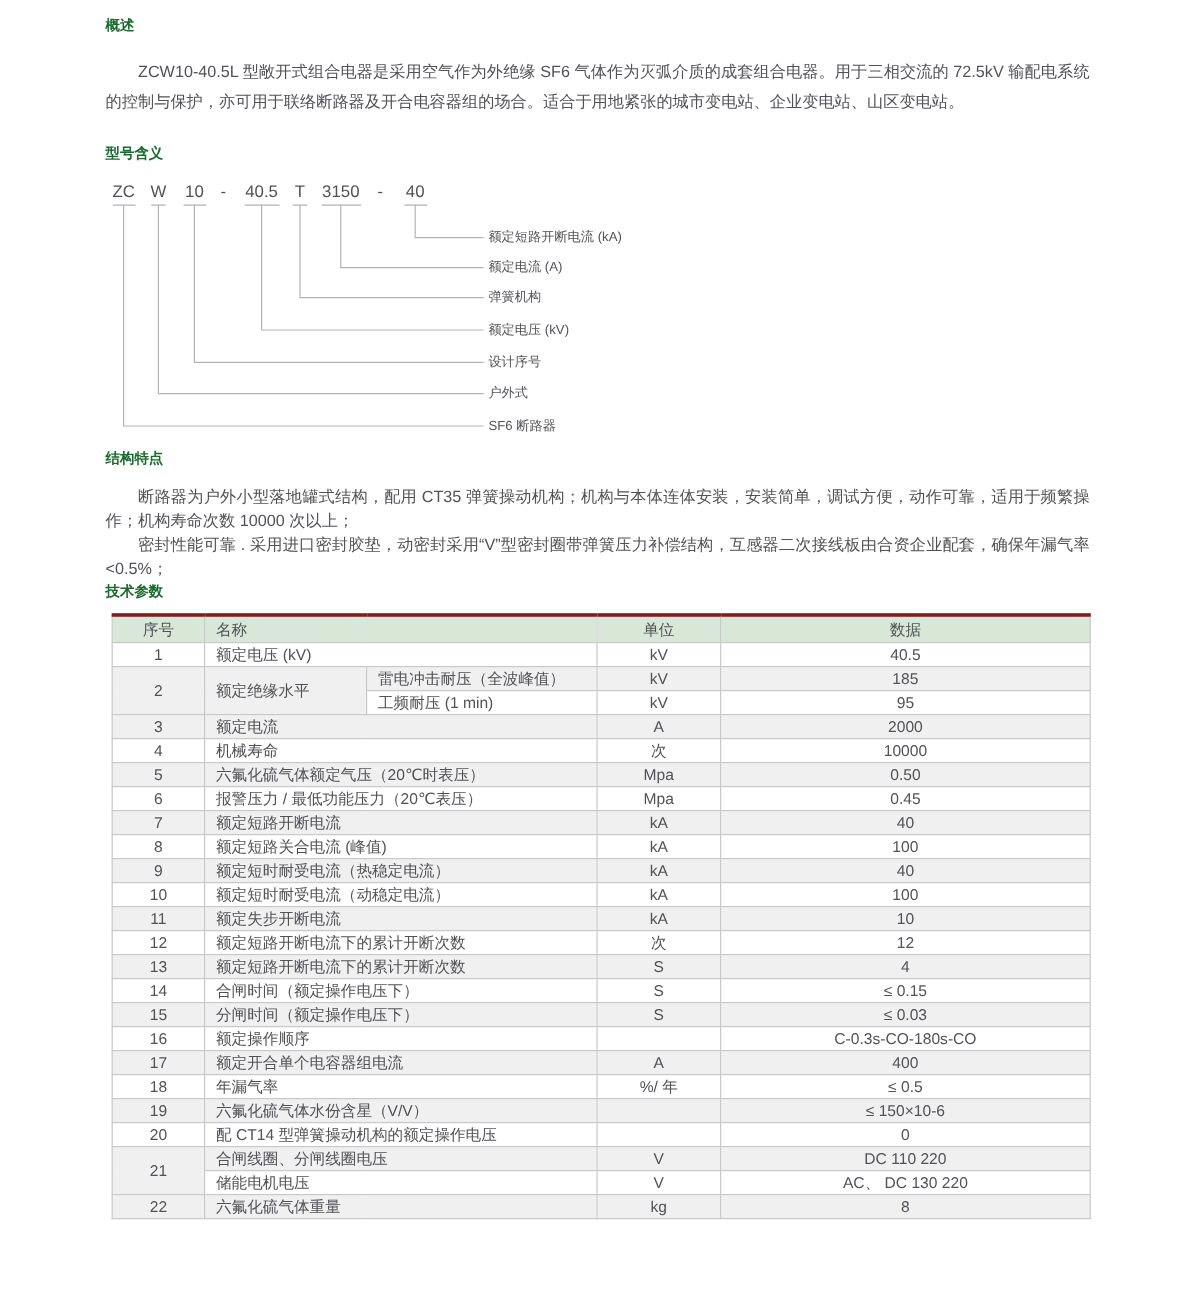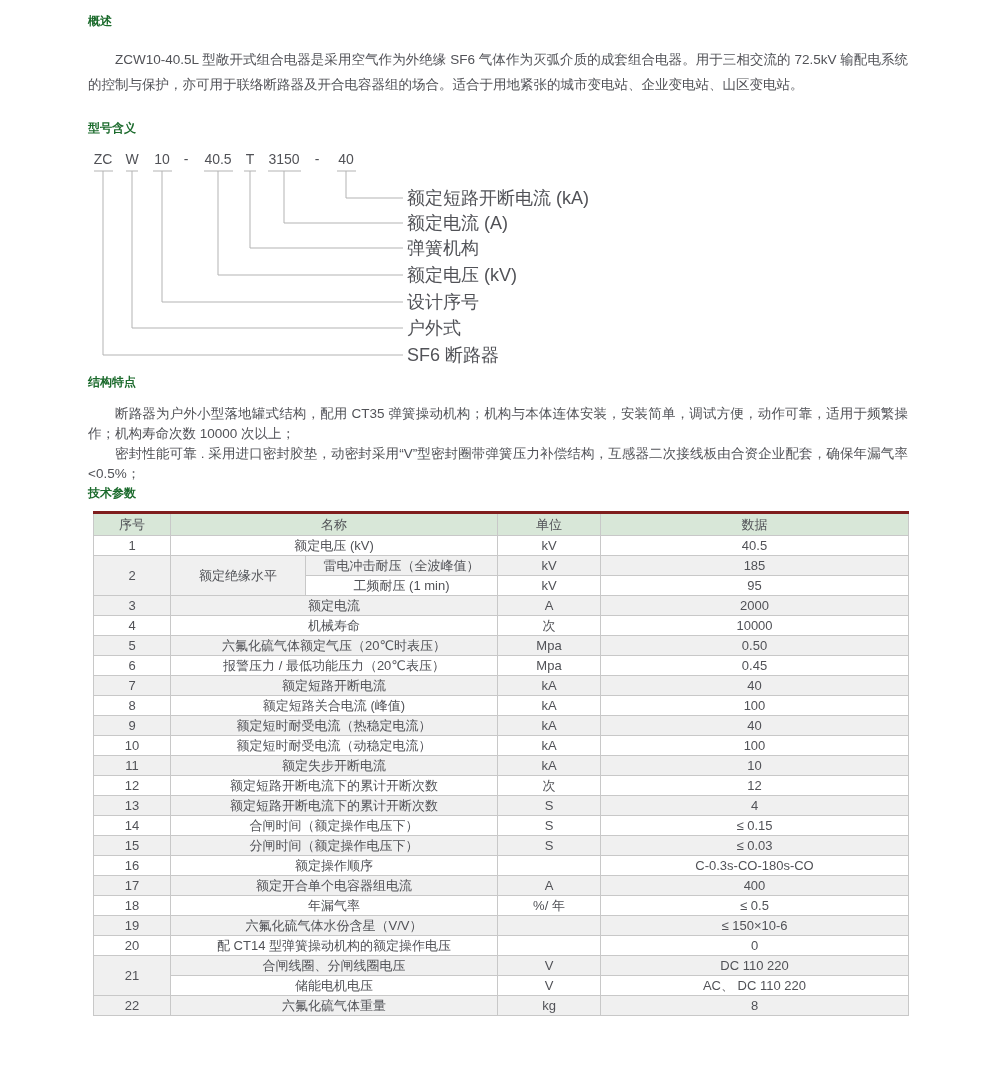--- a/index.html
+++ b/index.html
@@ -24,21 +24,21 @@
   
   .model h2 { margin-top:22px; }
   .diagram { position:relative; height:214px; margin-top:13px; }
   .diagram svg { position:absolute; left:0; top:0; }
   .tok {
     position:absolute; top:0; transform:translateX(-50%);
     font-size:14px; line-height:16px; color:#515257; white-space:nowrap;
   }
   .lbl {
     position:absolute; left:319px; height:18px; line-height:18px;
-    font-size:18px; color:#515257; white-space:nowrap;
+    font-size:11px; color:#515257; white-space:nowrap;
   }
 
   
   .features h2 { margin-top:8px; }
   .features p {
     margin:0; font-size:13.5px; line-height:20px;
     text-indent:2em; text-align:justify;
   }
   .features p:first-of-type { margin-top:12px; }
 
@@ -48,21 +48,21 @@
     border-collapse:collapse; table-layout:fixed;
     width:815px; margin:8px 0 0 5px; font-size:13px; color:#515257;
   }
   .specs-table th, .specs-table td {
     border:1px solid #c8c8c8; height:19px; padding:0 9px;
     text-align:center; font-weight:normal; overflow:hidden; white-space:nowrap;
   }
   .specs-table thead th {
     background:#d8e7d8; height:21px; border-top:3px solid #7f1d1d;
   }
-  .specs-table th.name, .specs-table td.name { text-align:center; }
+  .specs-table th.name, .specs-table td.name { text-align:left; }
   .specs-table tbody tr:nth-child(even) { background:#f0f0f0; }
 </style>
 </head>
 <body>
 
 <div class="page">
 
   <section class="overview">
     <h2 class="sec">概述</h2>
     <p>ZCW10-40.5L 型敞开式组合电器是采用空气作为外绝缘 SF6 气体作为灭弧介质的成套组合电器。用于三相交流的 72.5kV 输配电系统的控制与保护，亦可用于联络断路器及开合电容器组的场合。适合于用地紧张的城市变电站、企业变电站、山区变电站。</p>
@@ -253,21 +253,21 @@
           </tr>
           <tr>
             <td class="num" rowspan="2">21</td>
             <td class="name" colspan="2">合闸线圈、分闸线圈电压</td>
             <td class="unit">V</td>
             <td class="data">DC 110 220</td>
           </tr>
           <tr>
             <td class="name" colspan="2">储能电机电压</td>
             <td class="unit">V</td>
-            <td class="data">AC、 DC 110 220</td>
+            <td class="data">AC、 DC 130 220</td>
           </tr>
           <tr>
             <td class="num">22</td>
             <td class="name" colspan="2">六氟化硫气体重量</td>
             <td class="unit">kg</td>
             <td class="data">8</td>
           </tr>
         </tbody>
     </table>
   </section>

